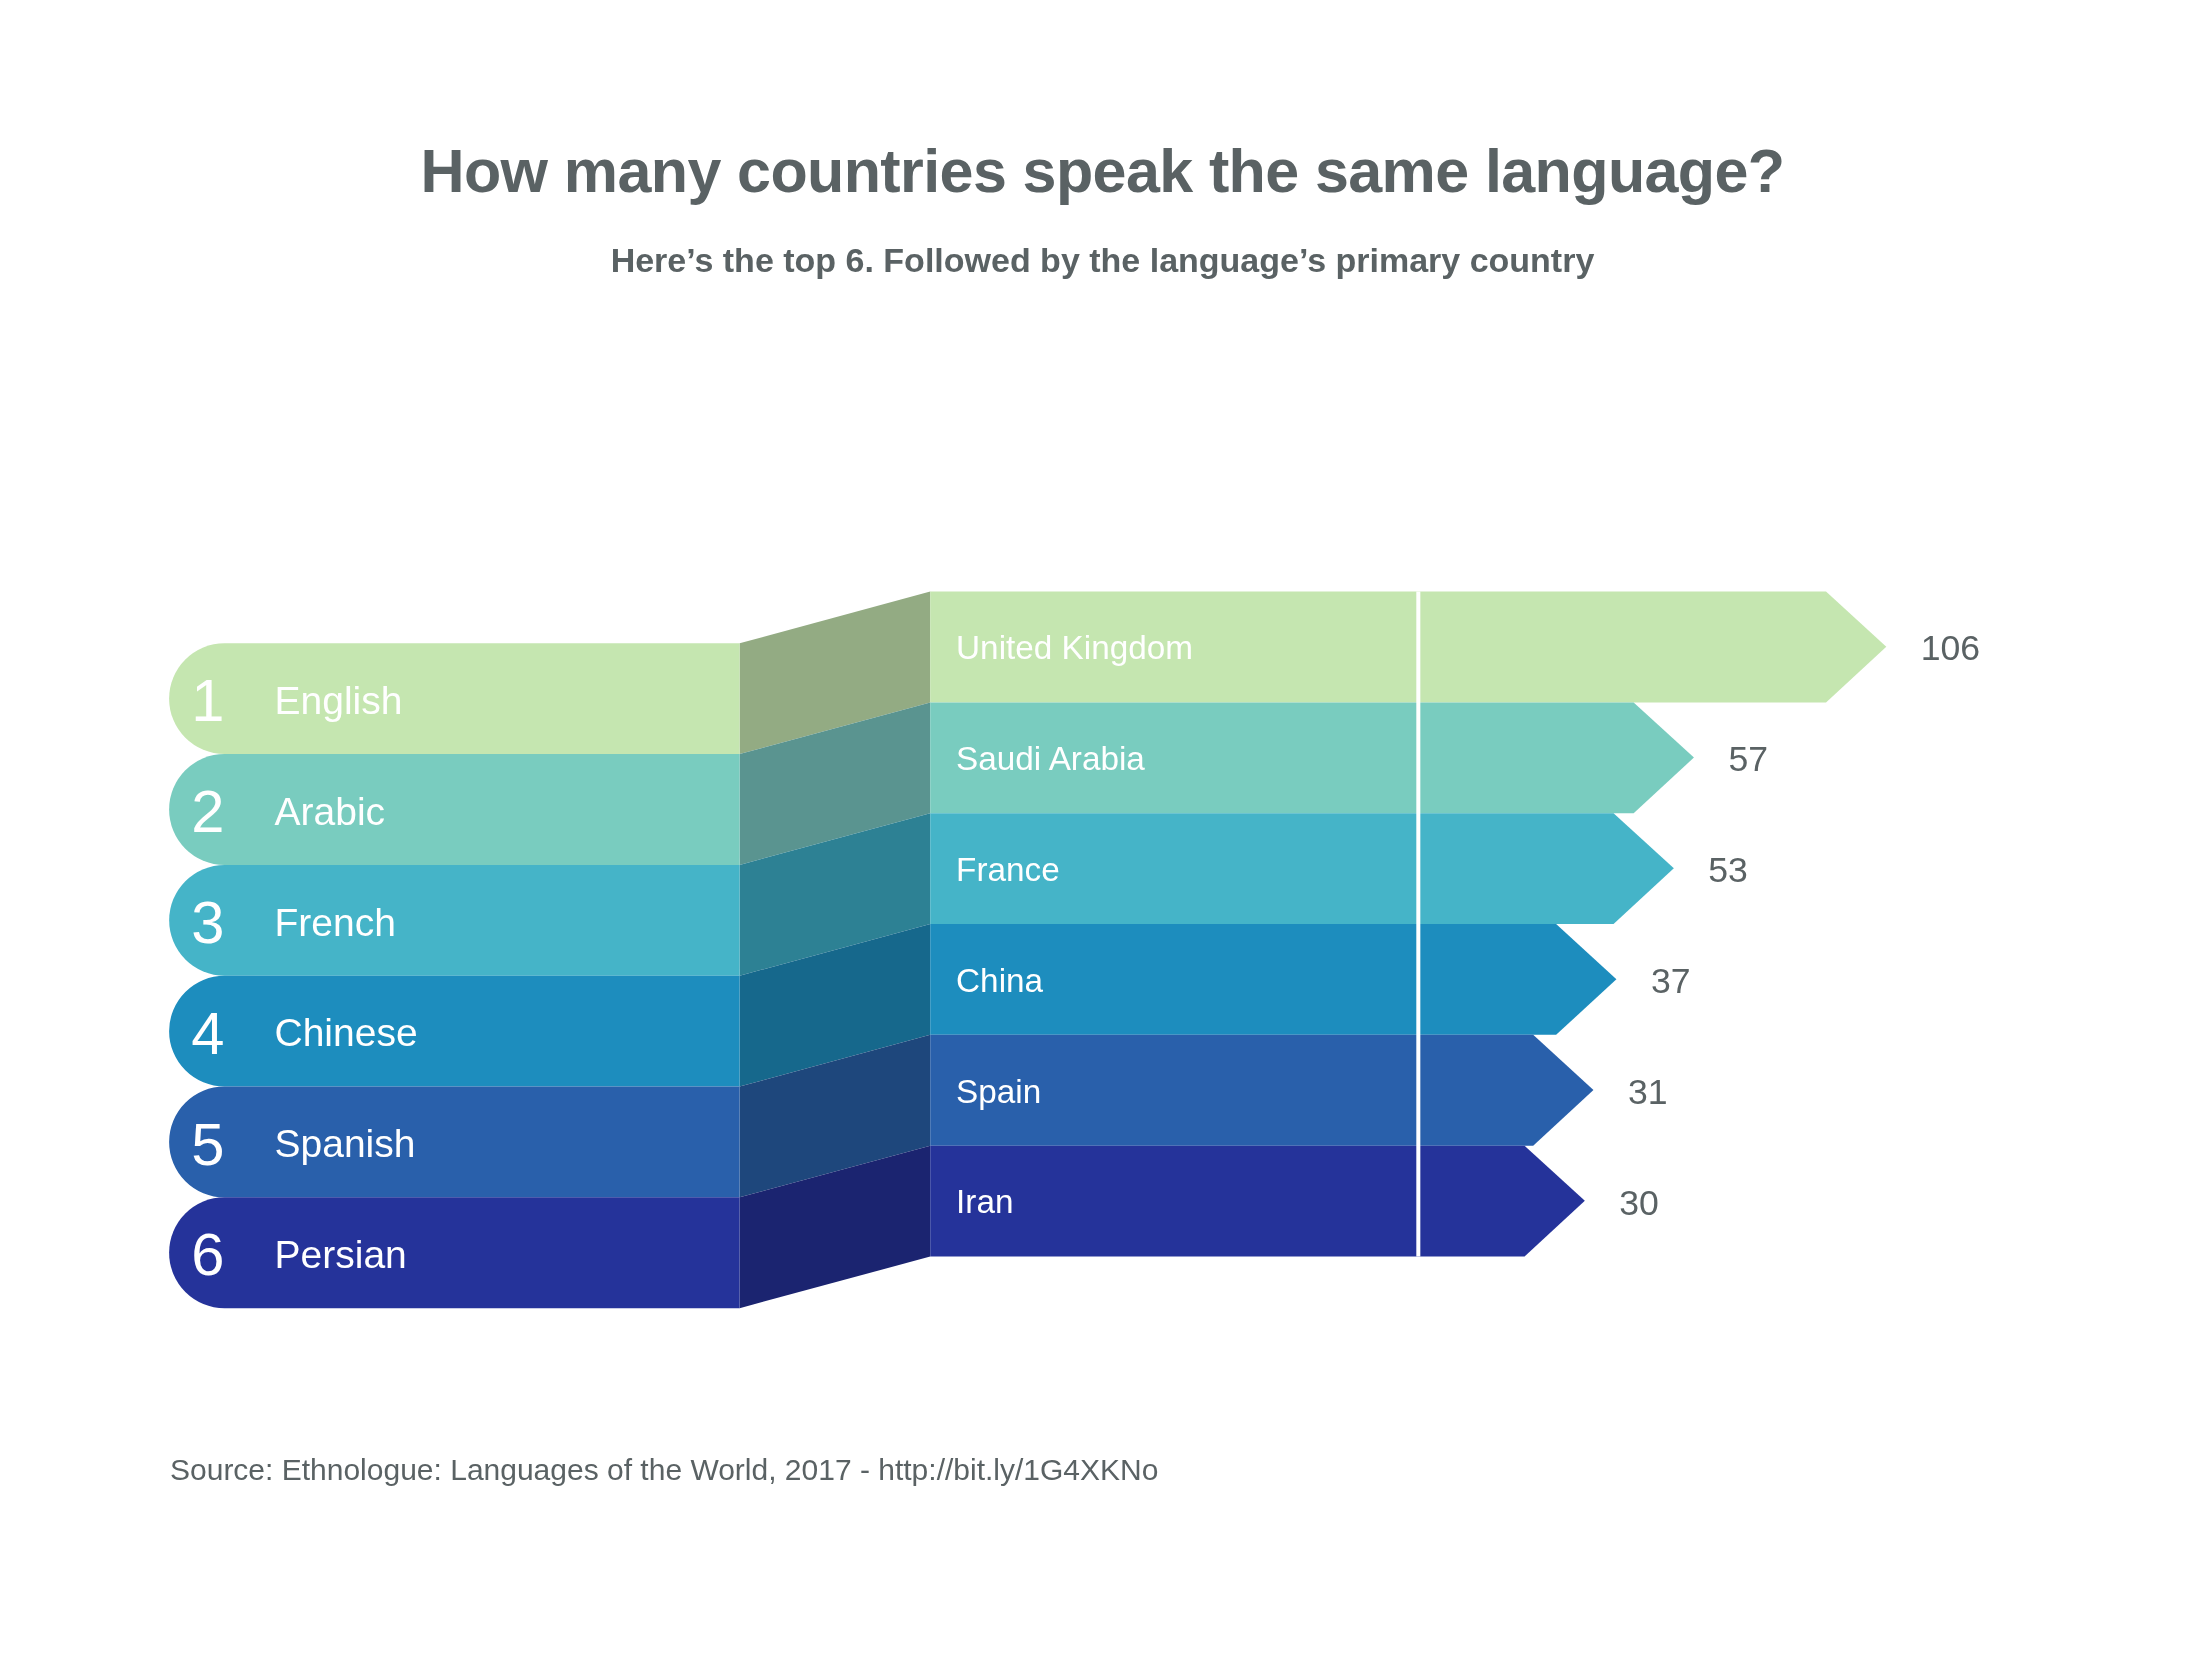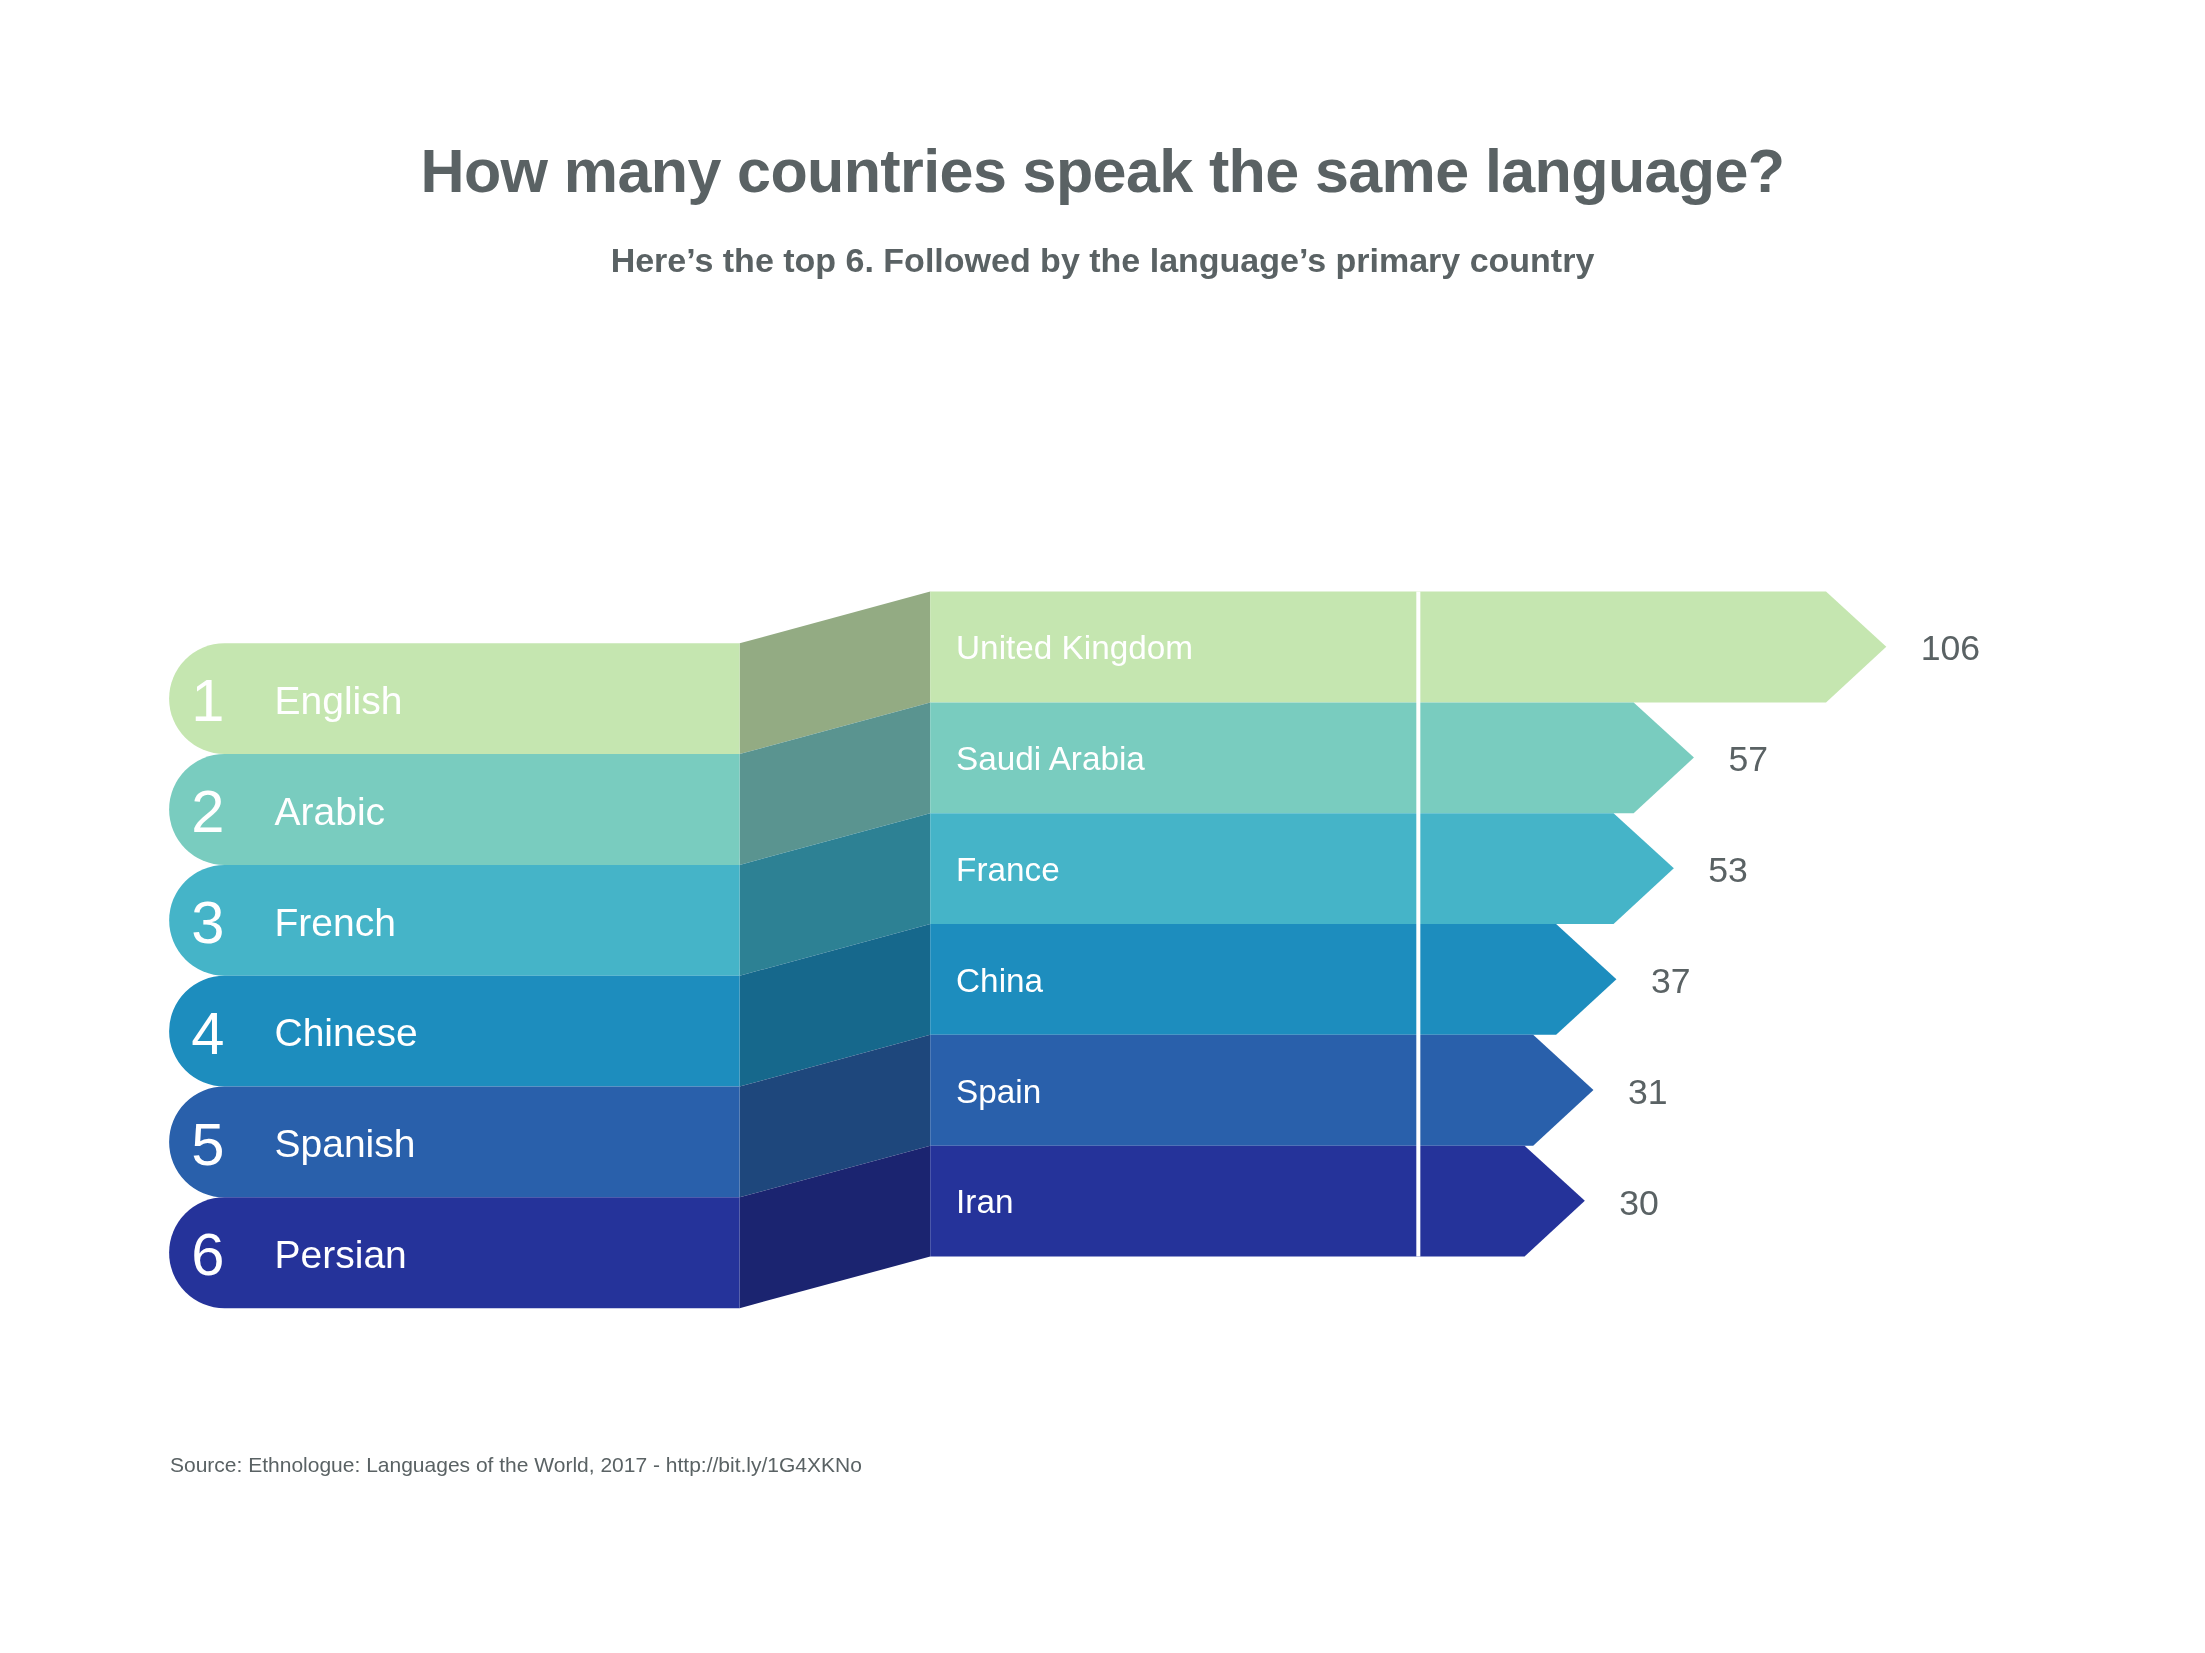--- a/index.html
+++ b/index.html
@@ -86,21 +86,21 @@
     font-size: 62px;
     fill: #5a6264;
     font-weight: normal;
   }
 
   
   #source-note {
     position: absolute;
     left: 170px;
     top: 1453px;
-    font-size: 21px;
+    font-size: 30px;
     color: #5a6264;
     white-space: nowrap;
   }
 </style>
 </head>
 <body>
 
 <div id="header">
   <h1 id="chart-title">How many countries speak the same language?</h1>
   <p id="chart-subtitle">Here’s the top 6. Followed by the language’s primary country</p>

